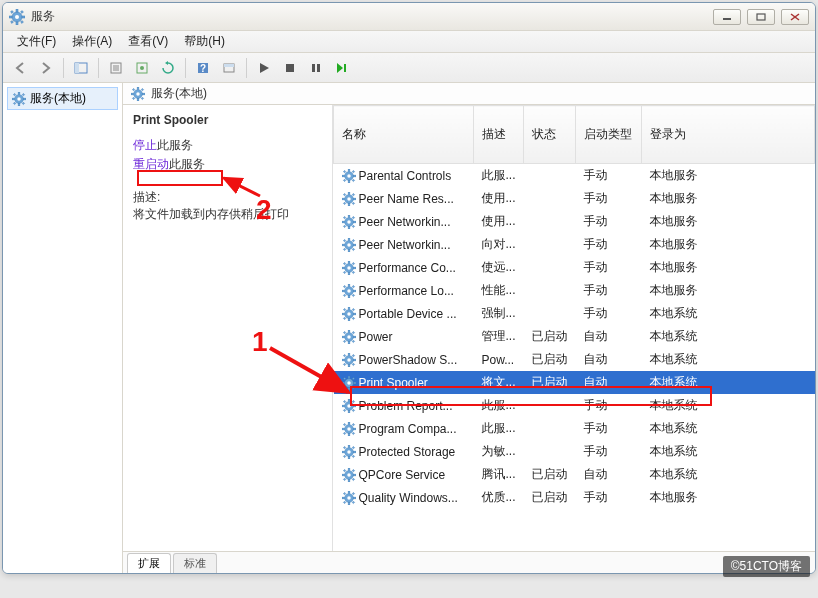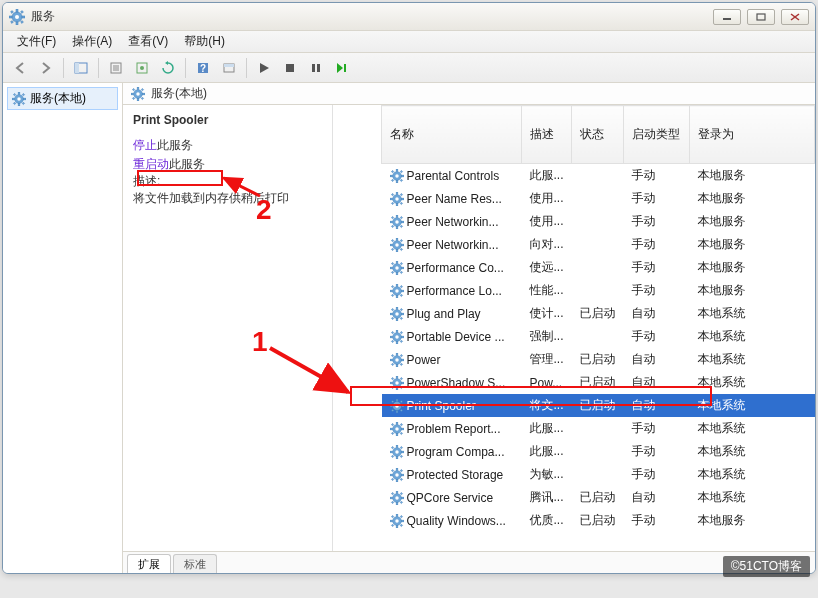--- a/index.html
+++ b/index.html
@@ -25,35 +25,35 @@
   .tsep { width:1px; height:20px; background:#cfcfcf; margin:0 2px; }
 
   
   .client { display:flex; height: calc(100% - 28px - 22px - 30px); }
   .treepane { width:120px; border-right:1px solid #d9d6cd; background:#fff; padding:4px; }
   .treeitem { display:flex; align-items:center; gap:4px; padding:2px 4px; font-size:12px; border:1px solid transparent; }
   .treeitem.selected { border:1px solid #abd1ff; background:#e6f0fb; }
 
   .mainpane { flex:1; display:flex; flex-direction:column; }
   .main-hdr { height:22px; border-bottom:1px solid #d9d6cd; display:flex; align-items:center; padding:0 8px; gap:6px; font-size:12px; color:#333; background:#fdfdfd; }
-  .main-body { flex:1; display:flex; overflow:hidden;gap:48px; }
+  .main-body { flex:1; display:flex; overflow:hidden; }
   .detailpane { width:210px; border-right:1px solid #e1e1e1; padding:8px 10px; font-size:12px; color:#333; }
   .detailpane .svc-name { font-weight:bold; margin-bottom:10px; }
   .detailpane a { color:#6d28d9; text-decoration:none; }
-  .detailpane .desc-lbl { }
+  .detailpane .desc-lbl { margin-top:16px; }
 
   .listwrap { flex:1; overflow:auto; position:relative; }
   table.svc { width:100%; border-collapse:collapse; font-size:12px; color:#222; }
   table.svc th { text-align:left; font-weight:normal; background:linear-gradient(#fdfdfd,#f1f1f1); border:1px solid #e0e0e0; padding:20px 8px; position:sticky; top:0; }
   table.svc td { padding:3px 8px; white-space:nowrap; overflow:hidden; text-overflow:ellipsis; }
   table.svc tr.selected td { background:#2f6fcf; color:#fff; }
   .svc-icon { width:14px; height:14px; vertical-align:-3px; margin-right:3px; }
 
   
-  .tabstrip { height:22px; border-top:1px solid #d9d6cd; display:flex; align-items:center; padding:0 4px; background:#fafafa; }
+  .tabstrip { height:22px; border-top:1px solid #d9d6cd; display:flex; align-items:flex-start; padding:0 4px; background:#fafafa; }
   .tab { font-size:11px; padding:2px 10px; border:1px solid #c9c9c9; border-bottom:none; background:#fff; margin-right:2px; border-radius:3px 3px 0 0; position:relative; top:1px; }
   .tab.inactive { background:#f0f0f0; color:#555; }
 
   
   .ann { position:absolute; pointer-events:none; }
   .redbox { border:2px solid #e11; }
   .redtext { color:#e11; font-size:28px; font-weight:bold; font-family: Arial, sans-serif; }
 
   .watermark { position:absolute; right:8px; bottom:21px; font-size:12px; color:#fff; background:rgba(0,0,0,.55); padding:2px 8px; border-radius:2px; }
 
@@ -297,29 +297,20 @@
                       <use href="#gear" transform="scale(.875)"></use>
                     </svg><span>Performance Lo...</span></td>
                   <td>性能...</td>
                   <td></td>
                   <td>手动</td>
                   <td>本地服务</td>
                 </tr>
                 <tr class="row">
                   <td><svg class="svc-icon">
                       <use href="#gear" transform="scale(.875)"></use>
-                    </svg><span>Plug and Play</span></td>
-                  <td>使计...</td>
-                  <td>已启动</td>
-                  <td>自动</td>
-                  <td>本地系统</td>
-                </tr>
-                <tr class="row">
-                  <td><svg class="svc-icon">
-                      <use href="#gear" transform="scale(.875)"></use>
                     </svg><span>Portable Device ...</span></td>
                   <td>强制...</td>
                   <td></td>
                   <td>手动</td>
                   <td>本地系统</td>
                 </tr>
                 <tr class="row">
                   <td><svg class="svc-icon">
                       <use href="#gear" transform="scale(.875)"></use>
                     </svg><span>Power</span></td>

